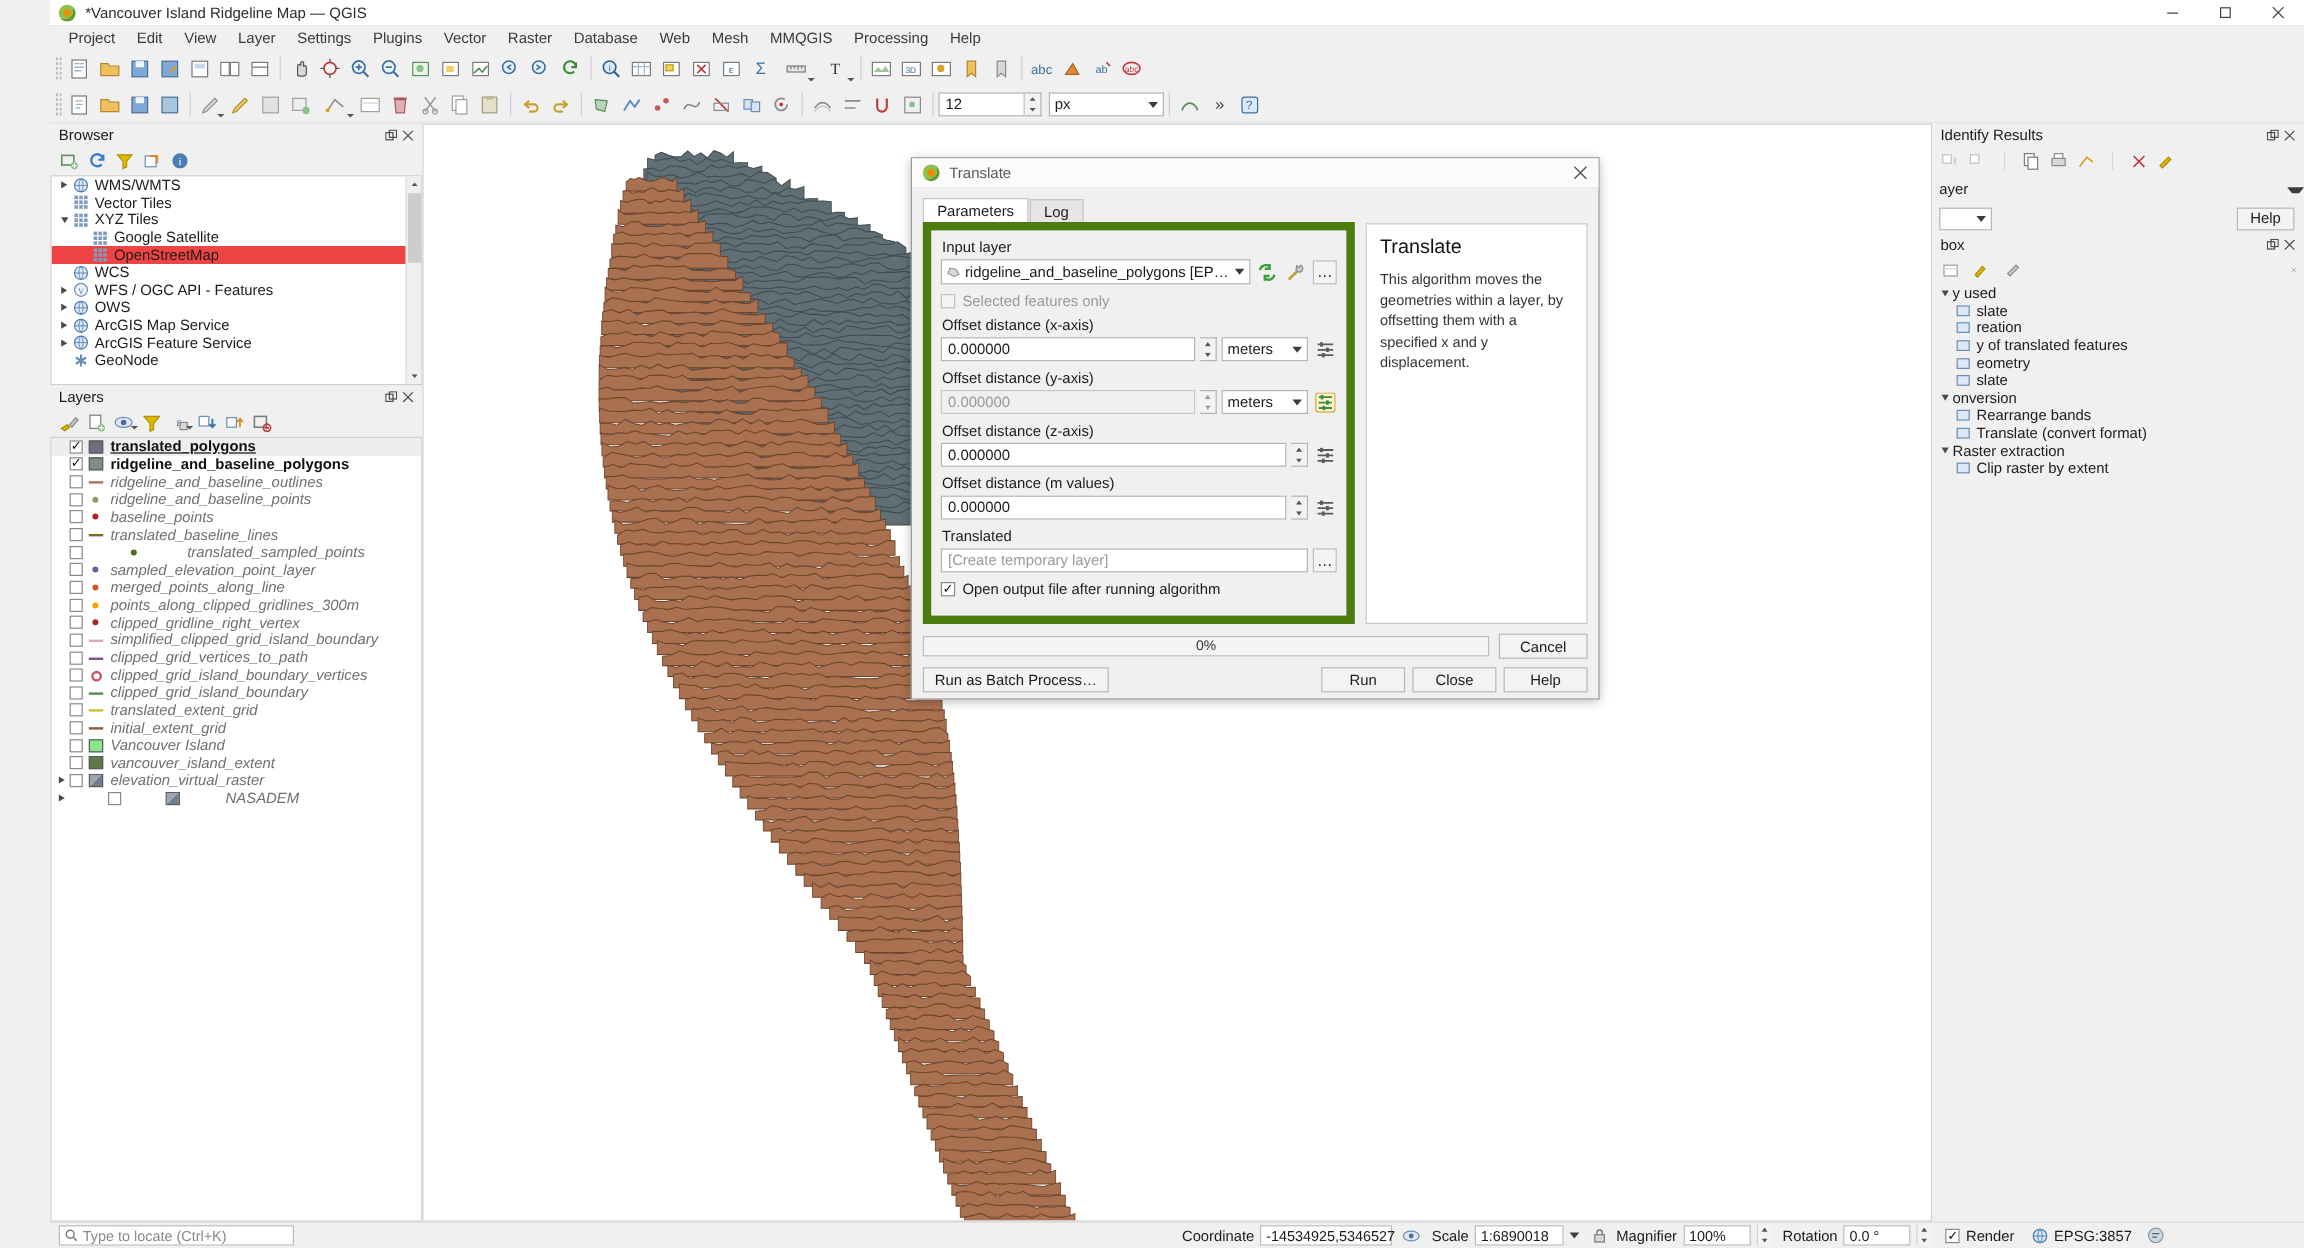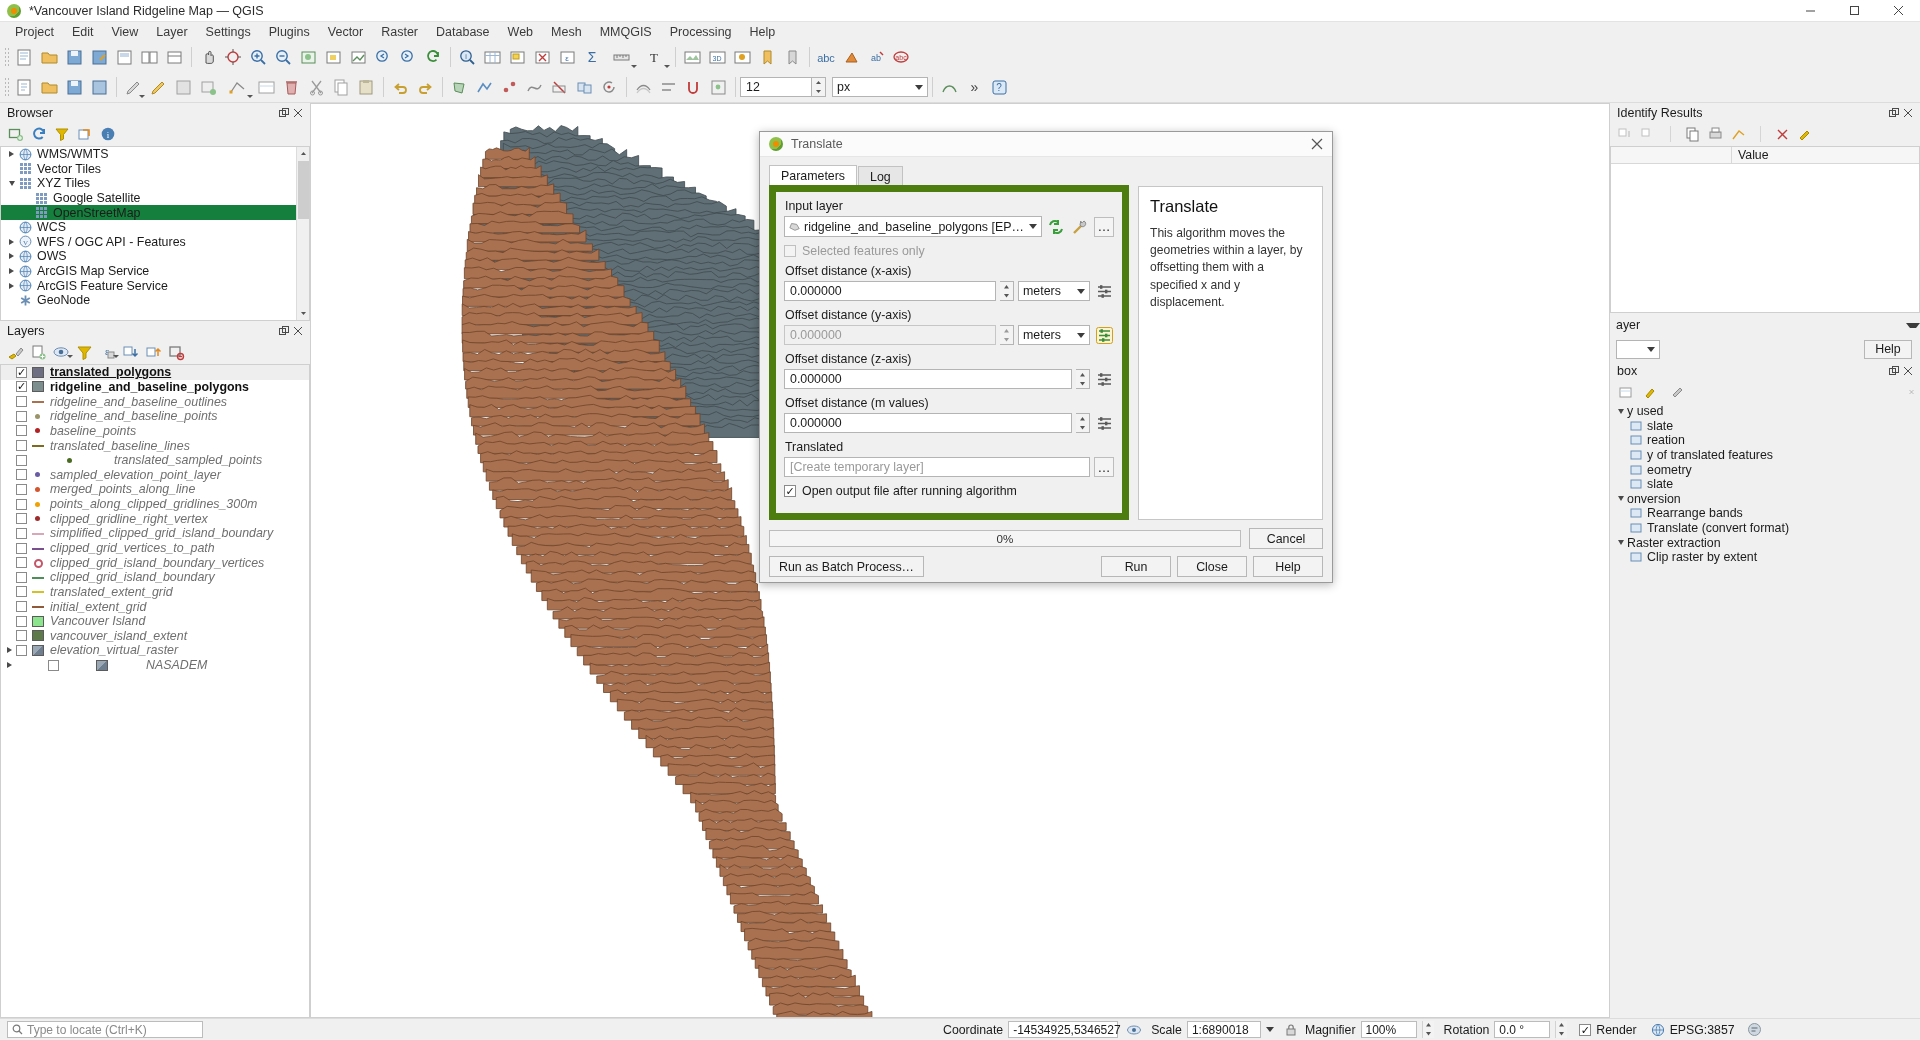--- a/index.html
+++ b/index.html
@@ -5,21 +5,21 @@
   * { box-sizing: border-box; }
   html, body {
     margin: 0; padding: 0;
     width: 1920px; height: 1040px;
     overflow: hidden;
     font-family: "Liberation Sans", sans-serif;
     font-size: 13px;
     color: #1b1b1b;
     background: #f0f0f0;
   }
-  .app { position: relative; width: 1920px; height: 1040px; display: flex; flex-direction: column; }
+  .app { position: relative; width: 1920px; height: 1040px; display: flex; flex-direction: column; padding-left: 42px; }
 
   
   .titlebar {
     height: 22px; background: #ffffff; display: flex; align-items: center;
     border-bottom: 1px solid #e3e3e3; flex: 0 0 22px; padding-left: 7px;
   }
   .qgis-logo { width: 14px; height: 14px; border-radius: 50%;
     background: radial-gradient(circle at 35% 35%, #8fc14a 0 55%, #5f9e2f 56% 100%);
     position: relative; margin-right: 8px; flex: 0 0 14px; }
   .qgis-logo:after { content:""; position:absolute; left:4px; top:4px; width:6px; height:6px;
@@ -59,21 +59,21 @@
   .pt-btn { width: 11px; height: 11px; display:flex; align-items:center; justify-content:center; color:#555; }
   .panel-tools { height: 24px; display: flex; align-items: center; padding-left: 6px; gap: 4px; }
   .ptool { width: 19px; height: 19px; display: flex; align-items: center; justify-content: center; position: relative; }
   .ptool .caret { position:absolute; right:-2px; bottom:4px; width:0;height:0;
     border-left:3px solid transparent;border-right:3px solid transparent;border-top:3px solid #555; }
 
   .tree { background: #ffffff; border: 1px solid #cfcfcf; flex: 1 1 auto; overflow: hidden;
     position: relative; }
   .tree-row { height: 14.6px; display: flex; align-items: center; padding-left: 4px; font-size: 12.4px;
     white-space: nowrap; }
-  .tree-row.sel { background: #15803d; text-align: right; }
+  .tree-row.sel { background: #ef4444; text-align: right; }
   .expander { width: 13px; display:flex; align-items:center; justify-content:center; flex:0 0 13px; }
   .arrow-r { width:0;height:0;border-top:3.5px solid transparent;border-bottom:3.5px solid transparent;
     border-left:5px solid #4a4a4a; }
   .arrow-d { width:0;height:0;border-left:3.5px solid transparent;border-right:3.5px solid transparent;
     border-top:5px solid #4a4a4a; }
   .tree-ico { width:15px;height:14px;display:flex;align-items:center;justify-content:center;flex:0 0 15px;margin-right:4px;}
   .tree-label { overflow: hidden; text-overflow: ellipsis; }
 
   
   .vscroll { position:absolute; right:0; top:0; width:13px; height:100%; background:#f0f0f0;
@@ -1269,27 +1269,20 @@
           <svg width="15" height="15" viewBox="0 0 15 15">
               <path d="M3 3l9 9M12 3l-9 9" stroke="#c23b3b" stroke-width="1.4"></path>
             </svg>
         </span>
         <span class="ptool">
           <svg width="15" height="15" viewBox="0 0 15 15">
               <path d="M2 11l7-7 2 2-7 7z" fill="#e0b800" stroke="#a88a00"></path>
             </svg>
         </span>
       </div>
-      <div class="ir-table">
-        <div class="ir-head">
-          <div style="width:120px;"></div>
-          <div class="ir-col-sep" style="flex:1;">Value</div>
-        </div>
-        <div style="height:148px;background:#fff;"></div>
-      </div>
 
       <div style="position:relative; flex:1 1 auto; min-height:0;">
         <div style="height:24px;display:flex;align-items:center;padding-left:6px;">
           <span style="font-size:12.4px;">ayer</span>
           <span style="margin-left:auto;padding-right:6px;" class="dd-caret"></span>
         </div>
         <div style="height:24px;display:flex;align-items:center;padding-left:6px;gap:6px;">
           <span class="unit" style="width:44px;flex:0 0 44px;height:19px;">
               <span class="ca"></span>
             </span>

